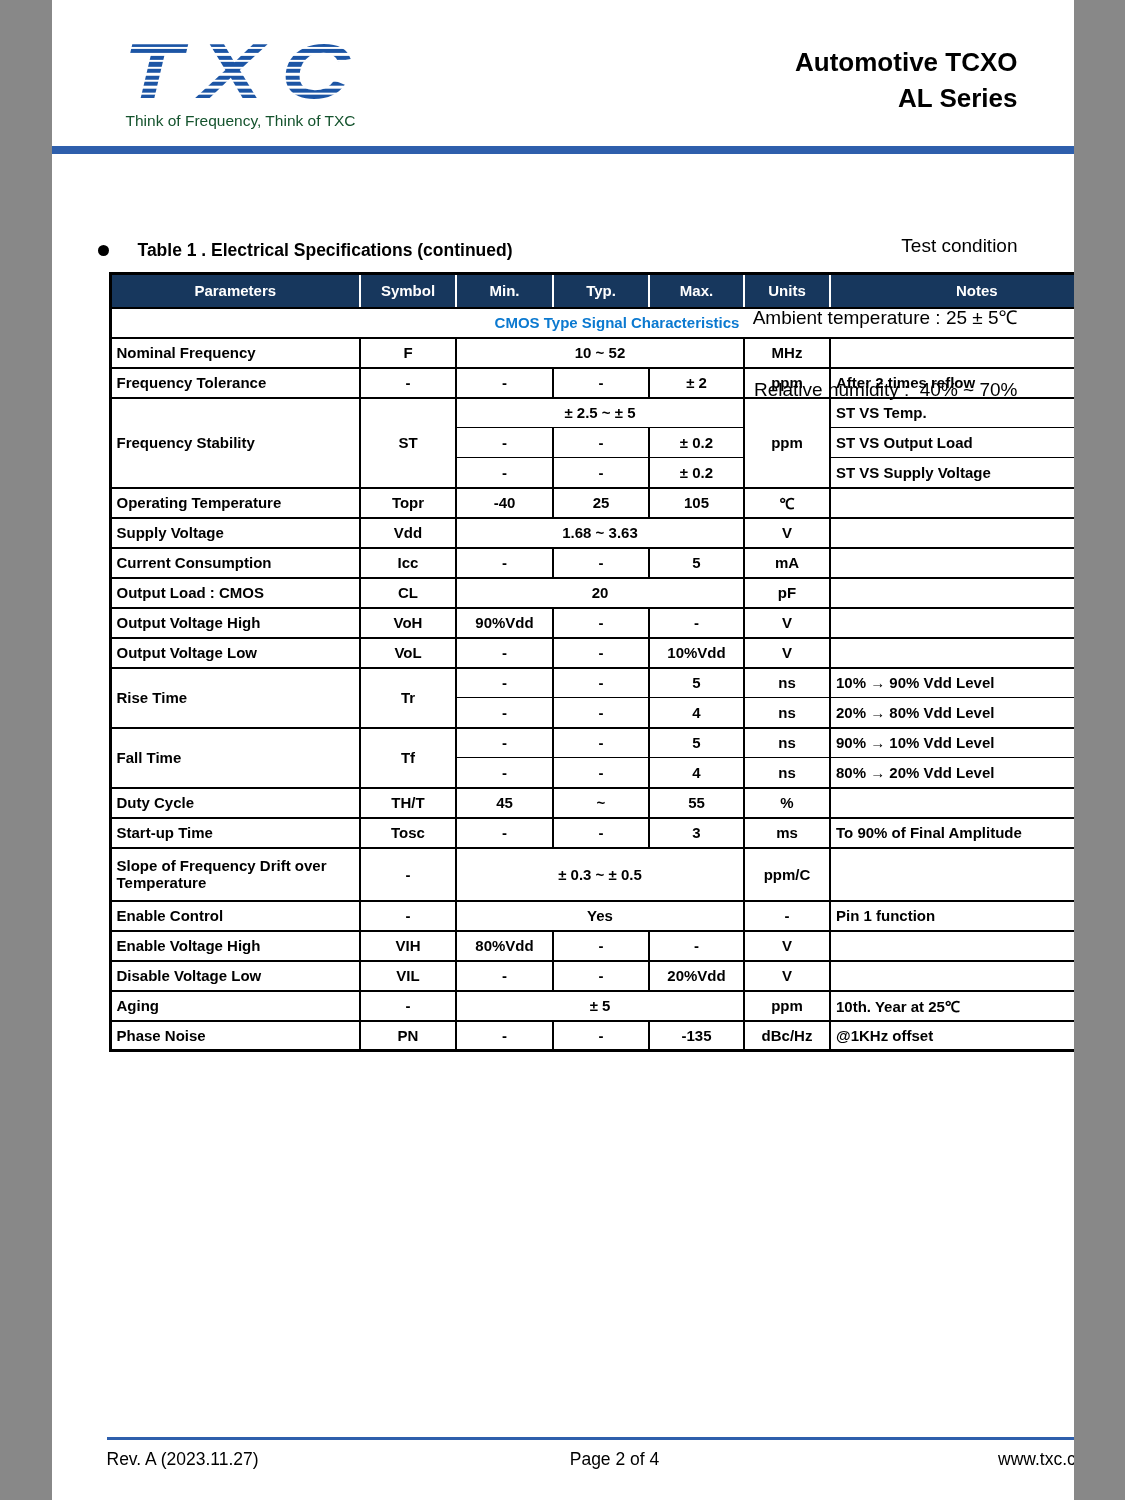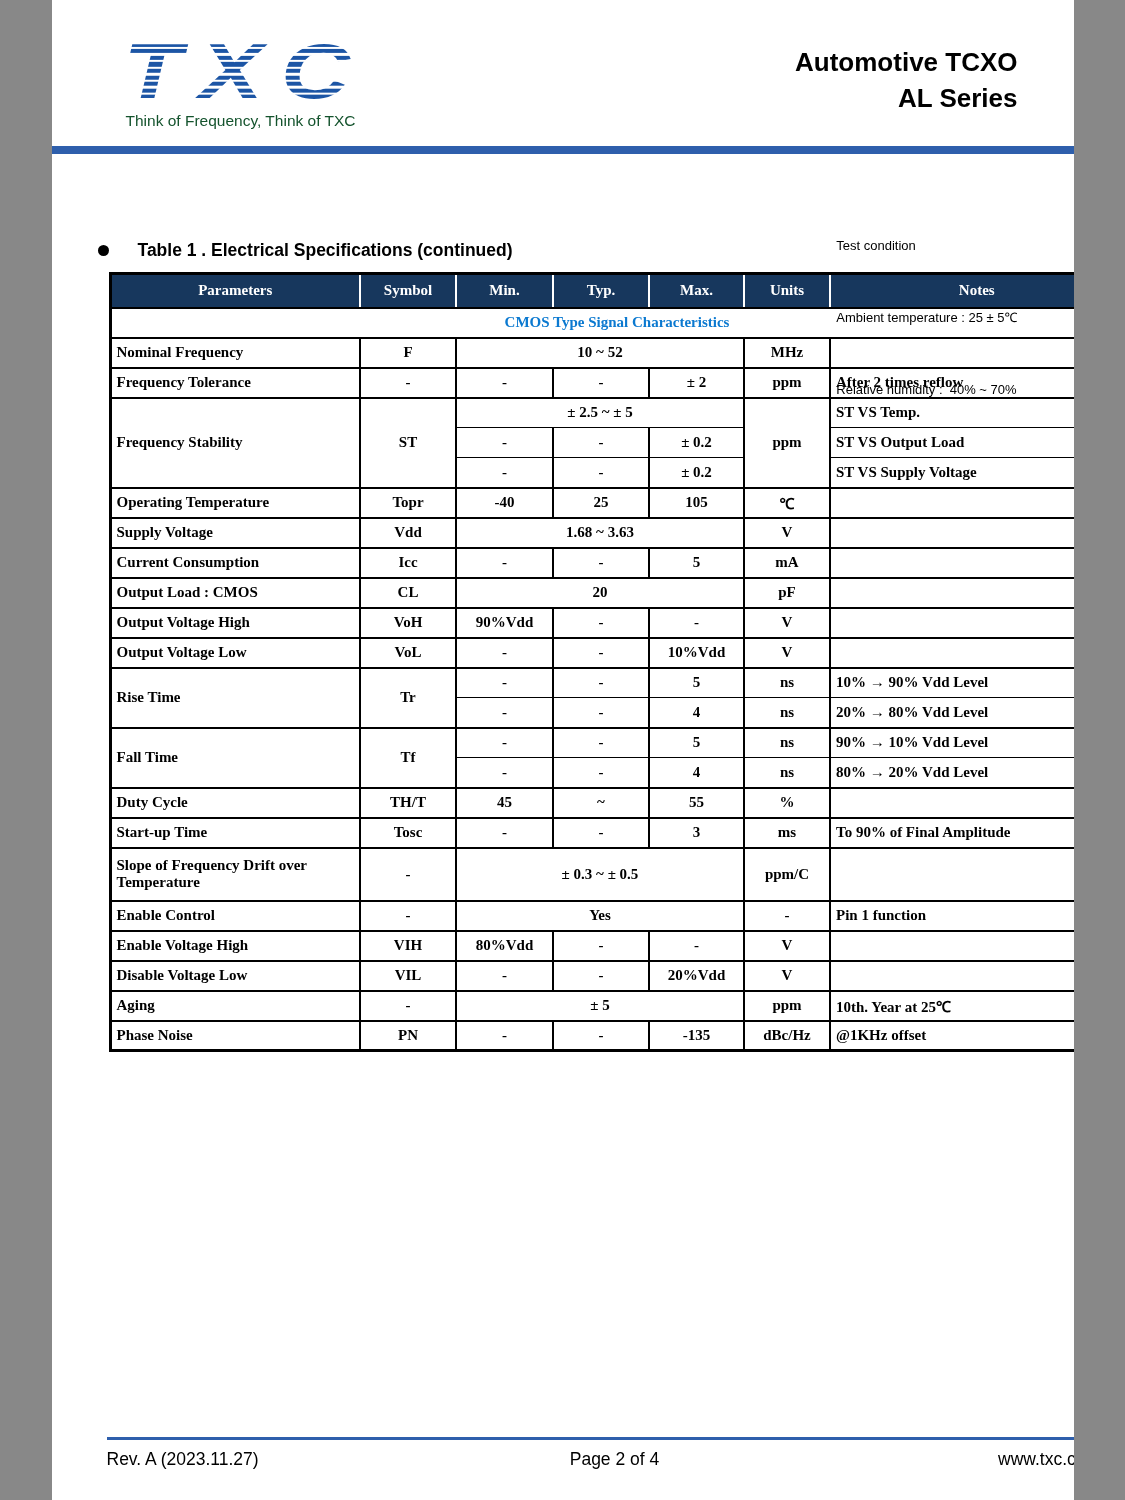--- a/index.html
+++ b/index.html
@@ -56,22 +56,22 @@
     position: absolute;
     left: 0; top: 146px;
     width: 1125px; height: 8px;
     background: #2E5FAC;
   }
 
   
   .test-cond {
     position: absolute;
     right: 56px; top: 186px;
-    text-align: left;
-    font-size: 13px;
+    text-align: right;
+    font-size: 19px;
     line-height: 24px;
     white-space: pre-wrap;
   }
 
   
   .table-title-row {
     position: absolute;
     left: 46px; top: 240px;
     display: flex;
     align-items: center;
@@ -83,21 +83,21 @@
     margin-right: 29px;
   }
   .table-title { font-weight: bold; font-size: 17.5px; }
 
   
   .spec-table-wrap { position: absolute; left: 57px; top: 272px; }
   table.spec {
     border-collapse: collapse;
     table-layout: fixed;
     width: 1014px;
-    font-family: Liberation Serif, serif;
+    font-family: Liberation Sans, sans-serif;
     font-size: 15px;
     font-weight: bold;
     padding-left: 45px;
   }
   table.spec { border: 3px solid #000; }
   table.spec th {
     background: #17375D;
     color: #ffffff;
     border: 2px solid #ffffff;
     border-bottom: 2px solid #000;

